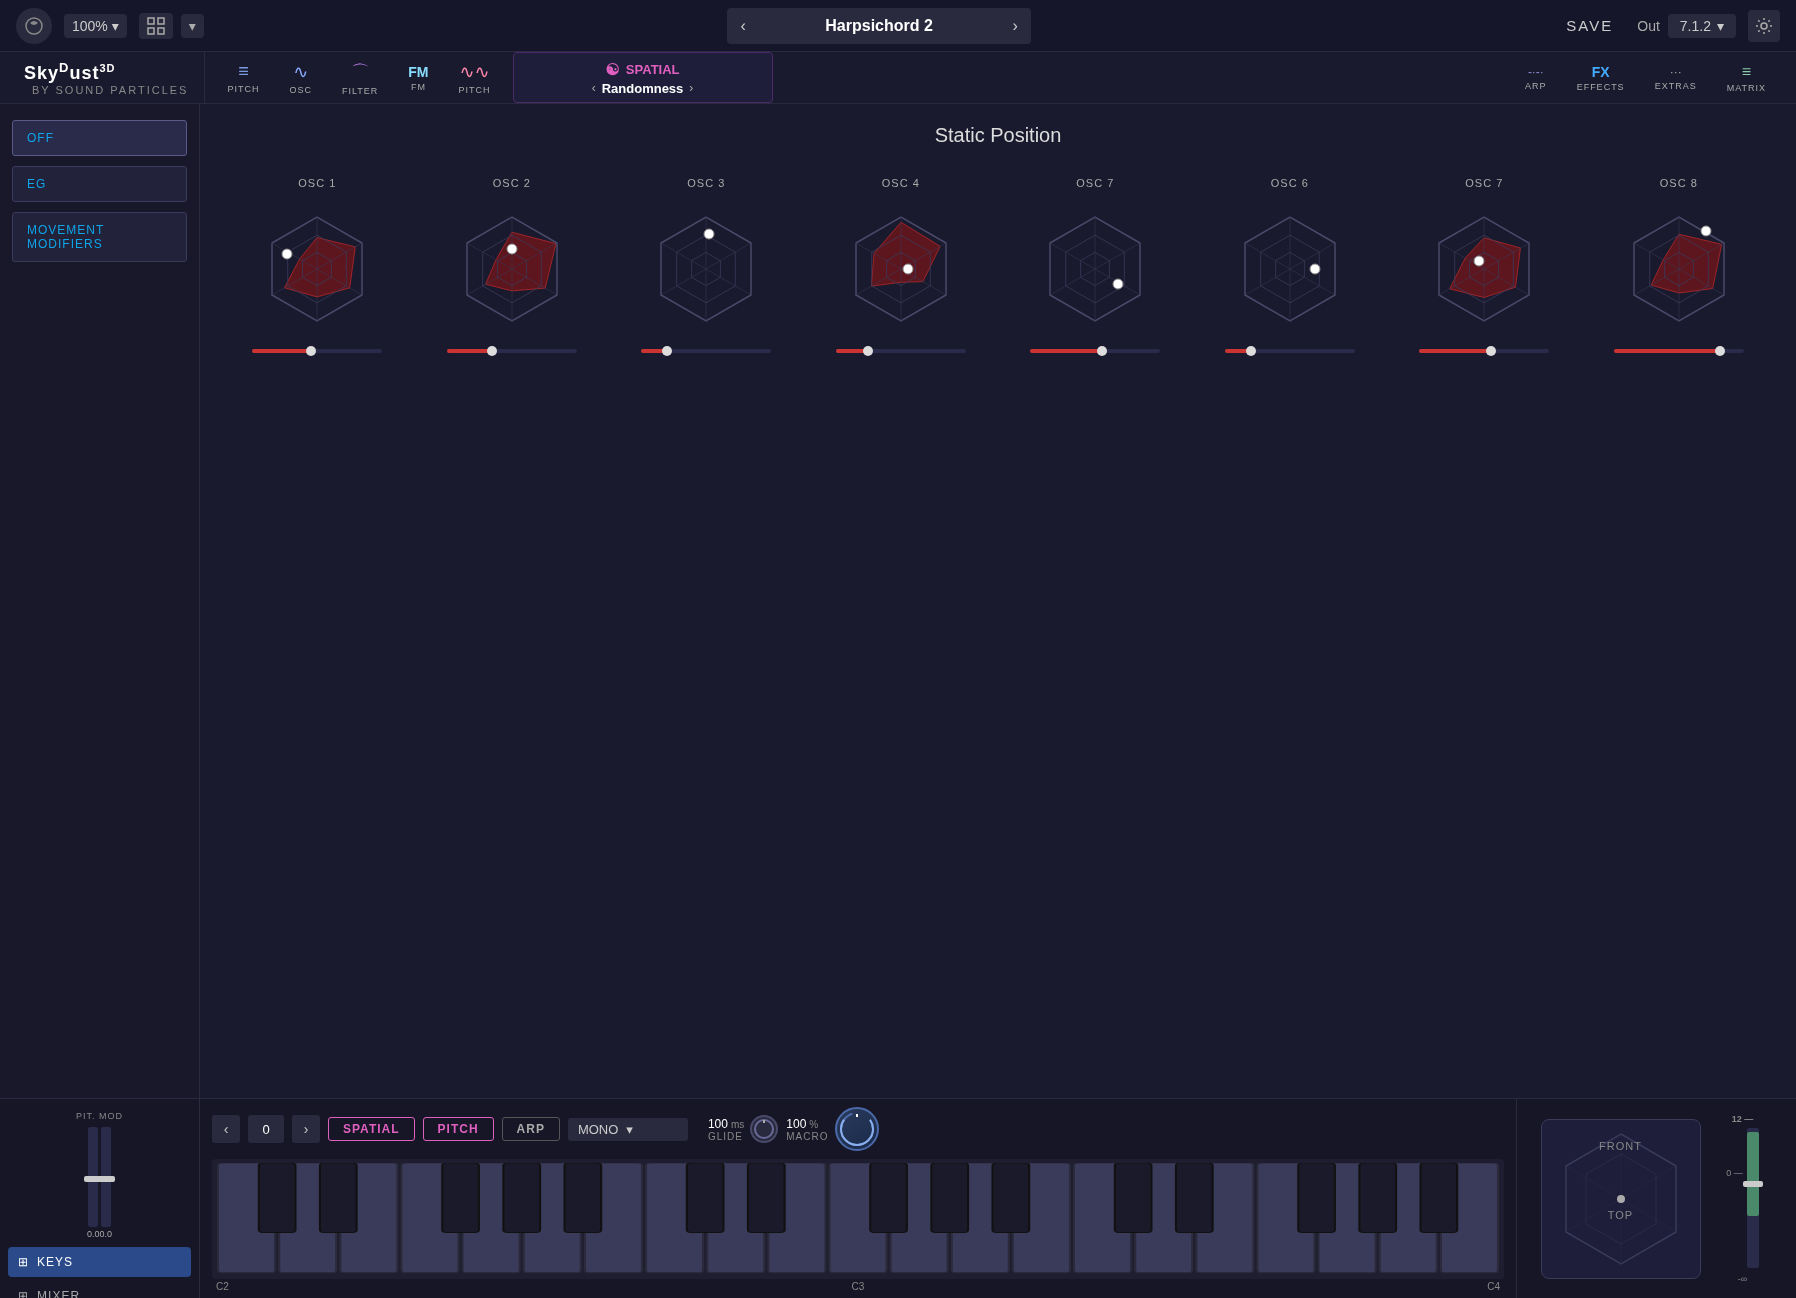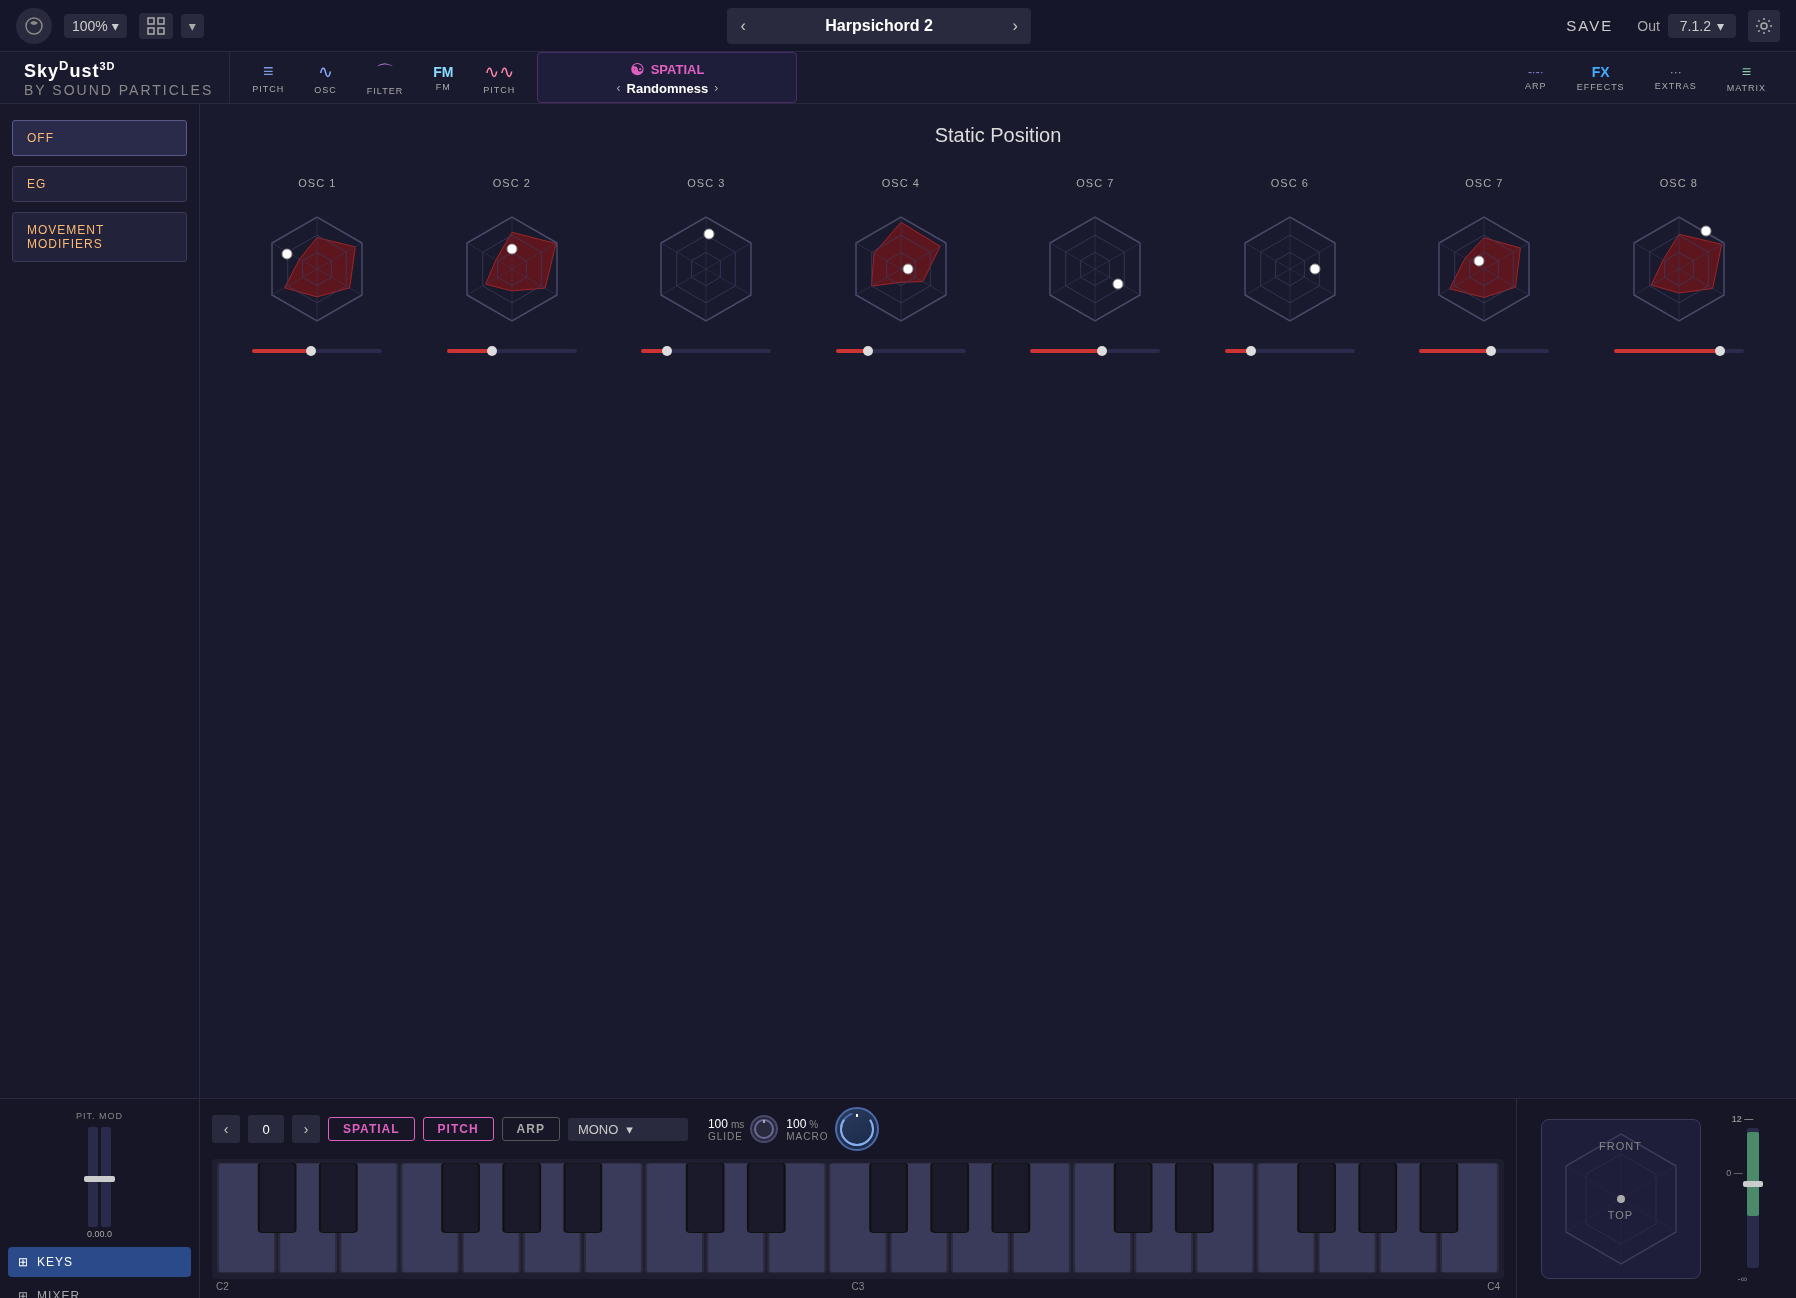--- a/index.html
+++ b/index.html
@@ -117,21 +117,21 @@
     .nav-brand {
       display: flex; flex-direction: column; justify-content: center;
       padding: 0 16px;
       border-right: 1px solid #2a2a3e;
     }
     .nav-brand-title {
       font-size: 18px; font-weight: bold; color: #fff;
       letter-spacing: 1px;
     }
     .nav-brand-sub {
-      font-size: 14px; color: #888; letter-spacing: 2px;
+      font-size: 11px; color: #888; letter-spacing: 2px; margin-left: 8px;
     }
     .nav-tabs-left {
       display: flex; align-items: center;
       padding: 0 8px;
       gap: 2px;
     }
     .nav-tab {
       display: flex; flex-direction: column; align-items: center;
       padding: 6px 14px;
       cursor: pointer;
@@ -180,21 +180,21 @@
       width: 200px;
       background: #18182a;
       border-right: 1px solid #2a2a3e;
       display: flex; flex-direction: column;
       padding: 16px 12px;
       gap: 10px;
     }
     .sidebar-btn {
       background: #22223a;
       border: 1px solid #3a3a5a;
-      color: #fdba74;
+      color: #0ea5e9;
       padding: 10px 14px;
       font-size: 12px;
       letter-spacing: 1px;
       cursor: pointer;
       text-align: left;
       border-radius: 3px;
     }
     .sidebar-btn.active {
       background: #2a2a4a;
       border-color: #5a5a8a;

